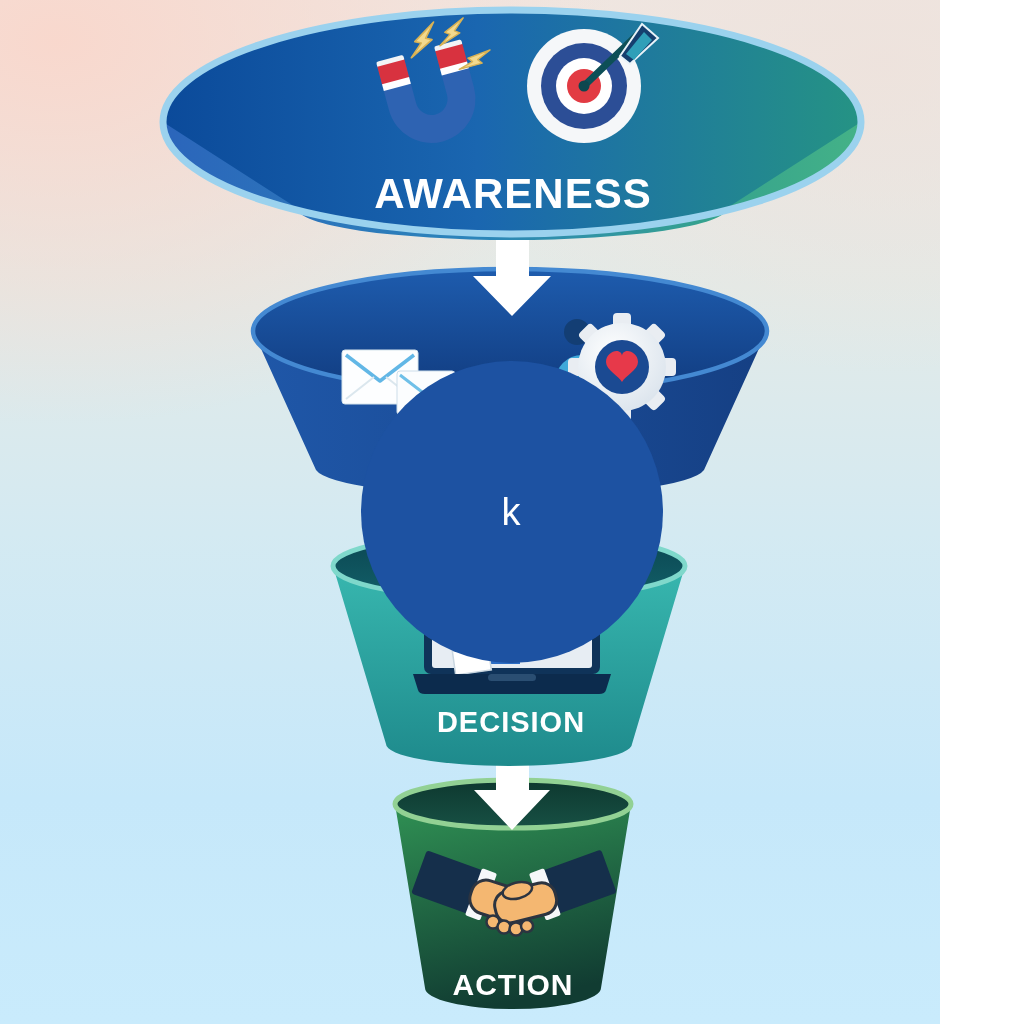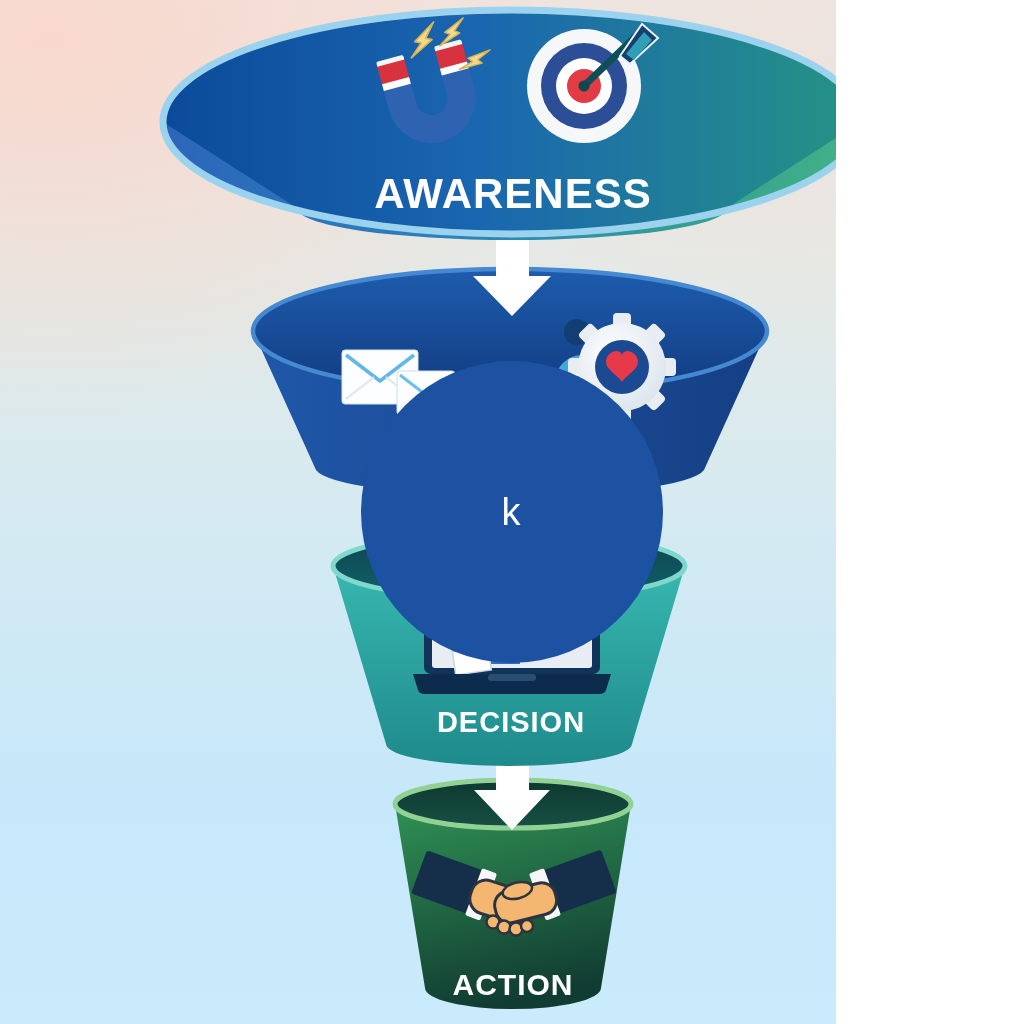--- a/index.html
+++ b/index.html
@@ -1,18 +1,18 @@
 <!DOCTYPE html>
 <html><head>
 <meta charset="utf-8">
 <style>
   html,body{margin:0;padding:0;}
   .canvas{
     position:relative;
-    width:836px;height:1024px;
+    width:940px;height:1024px;
     overflow:hidden;
     background:
       radial-gradient(900px 620px at 6% 4%, rgba(249,215,204,0.95), rgba(249,215,204,0) 62%),
       radial-gradient(760px 520px at 94% 6%, rgba(238,226,220,0.85), rgba(238,226,220,0) 60%),
       linear-gradient(180deg, #efe7e2 0%, #e3eae7 28%, #d4eaf2 52%, #c6e8fa 78%, #c9ebfc 100%);
     font-family:"Liberation Sans", sans-serif;
   }
   svg{display:block;}
   .stage-label{
     font-family:"Liberation Sans", sans-serif;

